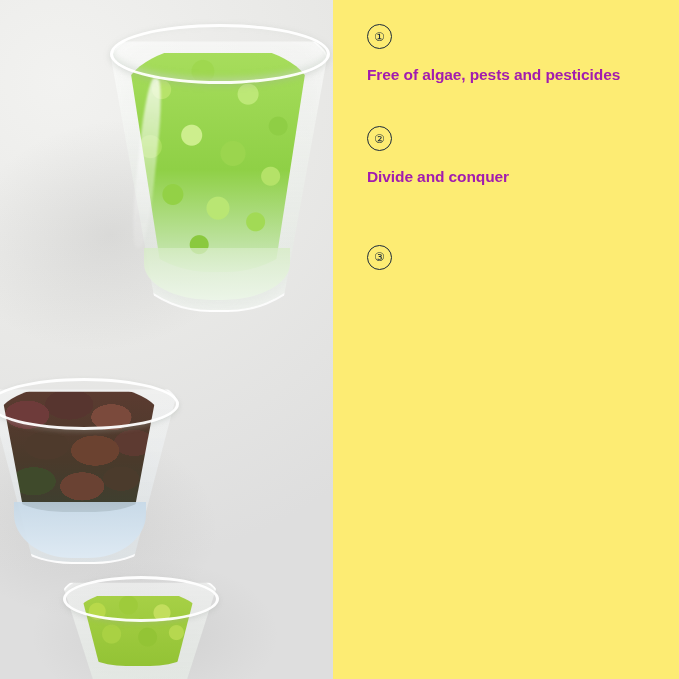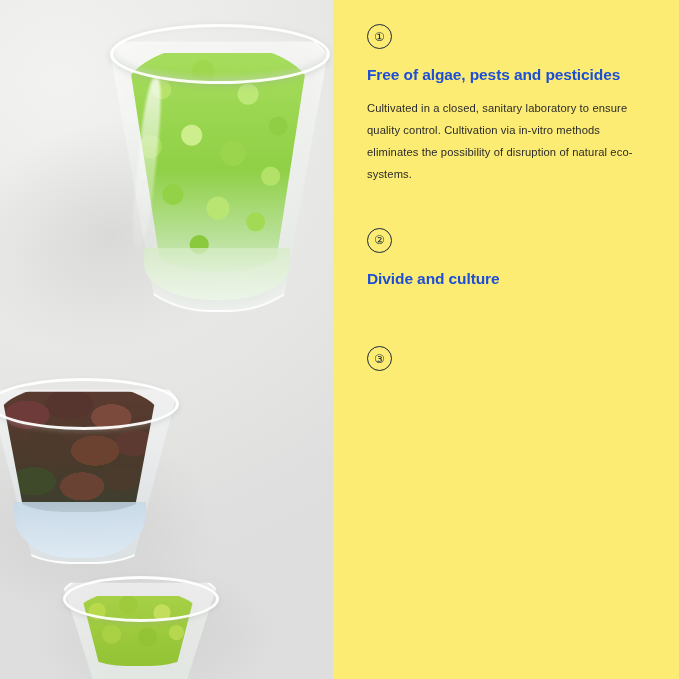--- a/index.html
+++ b/index.html
@@ -242,21 +242,21 @@
     justify-content: center;
     font-size: 12px;
     color: #1b2a3a;
     font-family: "DejaVu Sans", sans-serif;
     line-height: 1;
     margin-bottom: 16px;
   }
   .sec-title {
     font-size: 15.5px;
     font-weight: bold;
-    color: #1d4ed8;
+    color: #a21caf;
     letter-spacing: -0.1px;
     margin: 0 0 14px 0;
     line-height: 1.25;
   }
   .sec-body {
     font-size: 11.2px;
     color: #2a2a2a;
     line-height: 1.95;
     margin: 0;
     max-width: 290px;
@@ -295,26 +295,25 @@
       <div class="rim"></div>
     </div>
   </div>
 
   <div class="content-panel">
     <div class="sections">
 
       <div class="section s1">
         <div class="num-badge">①</div>
         <h2 class="sec-title">Free of algae, pests and pesticides</h2>
-        <p class="sec-body">Cultivated in a closed, sanitary laboratory to ensure quality control. Cultivation via in-vitro methods eliminates the possibility of disruption of natural eco-systems.</p>
       </div>
 
       <div class="section s2">
         <div class="num-badge">②</div>
-        <h2 class="sec-title">Divide and culture</h2>
+        <h2 class="sec-title">Divide and conquer</h2>
       </div>
 
       <div class="section s3">
         <div class="num-badge">③</div>
       </div>
 
     </div>
   </div>
 
 </div>

